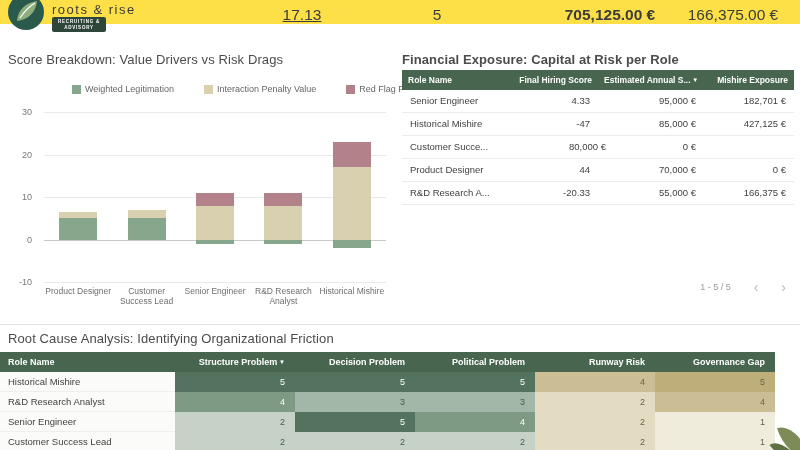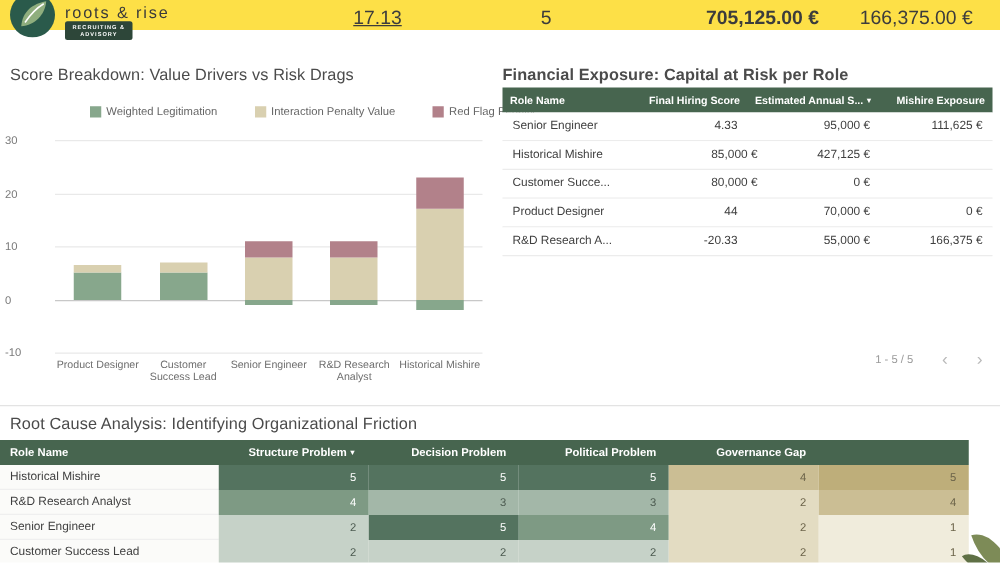--- a/index.html
+++ b/index.html
@@ -19,21 +19,21 @@
   
   #chart{position:absolute;left:8px;top:76px;width:384px;height:245px;}
   .legend{position:absolute;left:20px;top:8px;display:flex;gap:30px;align-items:center;margin-left:44px;}
   .legend-item{display:flex;align-items:center;gap:4px;}
   .swatch{width:9px;height:9px;}
   .legend-label{font-size:9px;color:#666;white-space:nowrap;}
   #plot{position:absolute;left:36px;top:36px;width:342px;height:170px;}
   .gridline{position:absolute;left:0;width:342px;height:1px;background:#e9e9e9;}
   .gridline.zero{background:#c8c8c8;}
   #yaxis{position:absolute;left:0;top:36px;width:28px;height:170px;}
-  .ytick{position:absolute;right:4px;font-size:9px;color:#7a7a7a;width:28px;}
+  .ytick{position:absolute;right:4px;font-size:9px;color:#7a7a7a;width:28px;text-align:right;}
   .barseg{position:absolute;}
   #xlabels{position:absolute;left:36px;top:210px;width:342px;height:30px;}
   .xlabel{position:absolute;top:0;text-align:center;font-size:8.5px;line-height:10px;color:#6e6e6e;white-space:normal;}
 
   
   #fin-table{position:absolute;left:402px;top:70px;width:392px;}
   .trow{display:flex;height:22px;line-height:22px;background:#fff;border-bottom:1px solid #ececec;}
   .trow.thead{background:#47654f;height:20px;line-height:20px;border-bottom:none;}
   .tcell{font-size:9.5px;color:#3f3f3f;padding:0 8px;box-sizing:border-box;overflow:hidden;white-space:nowrap;}
   .hcell{color:#ffffff;font-weight:700;font-size:8.5px;padding:0 6px;}
@@ -143,24 +143,25 @@
       <div class="trow thead">
         <div class="tcell hcell" style="width: 106px; text-align: left;">Role Name</div>
         <div class="tcell hcell" style="width: 90px; text-align: right;">Final Hiring Score</div>
         <div class="tcell hcell" style="width: 106px; text-align: right;">Estimated Annual S...<span class="sort"> ▼</span></div>
         <div class="tcell hcell" style="width: 90px; text-align: right;">Mishire Exposure</div>
       </div>
       <div class="trow">
         <div class="tcell" style="width: 106px; text-align: left;">Senior Engineer</div>
         <div class="tcell" style="width: 90px; text-align: right;">4.33</div>
         <div class="tcell" style="width: 106px; text-align: right;">95,000 €</div>
-        <div class="tcell" style="width: 90px; text-align: right;">111,625 €</div>
+        <div class="tcell" style="width: 90px; text-align: right;">182,701 €</div>
       </div>
       <div class="trow">
         <div class="tcell" style="width: 106px; text-align: left;">Historical Mishire</div>
+        <div class="tcell" style="width: 90px; text-align: right;">-47</div>
         <div class="tcell" style="width: 106px; text-align: right;">85,000 €</div>
         <div class="tcell" style="width: 90px; text-align: right;">427,125 €</div>
       </div>
       <div class="trow">
         <div class="tcell" style="width: 106px; text-align: left;">Customer Succe...</div>
         <div class="tcell" style="width: 106px; text-align: right;">80,000 €</div>
         <div class="tcell" style="width: 90px; text-align: right;">0 €</div>
       </div>
       <div class="trow">
         <div class="tcell" style="width: 106px; text-align: left;">Product Designer</div>
@@ -183,20 +184,21 @@
 
   <div class="divider"></div>
 
   <div class="section-title" style="left:8px;top:331px;">Root Cause Analysis: Identifying Organizational Friction</div>
   <div id="root-table">
       <div class="rrow rhead">
         <div class="rcell rhcell first" style="width: 175px;">Role Name</div>
         <div class="rcell rhcell" style="width: 120px;">Structure Problem<span class="sort"> ▼</span></div>
         <div class="rcell rhcell" style="width: 120px;">Decision Problem</div>
         <div class="rcell rhcell" style="width: 120px;">Political Problem</div>
+        <div class="rcell rhcell" style="width: 120px;">Runway Risk</div>
         <div class="rcell rhcell" style="width: 120px;">Governance Gap</div>
       </div>
       <div class="rrow">
         <div class="rcell rolecell" style="width: 175px;">Historical Mishire</div>
         <div class="rcell heatcell" style="width: 120px; background: rgb(84, 115, 95); color: rgb(255, 255, 255);">5</div>
         <div class="rcell heatcell" style="width: 120px; background: rgb(84, 115, 95); color: rgb(255, 255, 255);">5</div>
         <div class="rcell heatcell" style="width: 120px; background: rgb(84, 115, 95); color: rgb(255, 255, 255);">5</div>
         <div class="rcell heatcell" style="width: 120px; background: rgb(203, 190, 148); color: rgb(107, 99, 73);">4</div>
         <div class="rcell heatcell" style="width: 120px; background: rgb(190, 174, 122); color: rgb(107, 99, 73);">5</div>
       </div>

